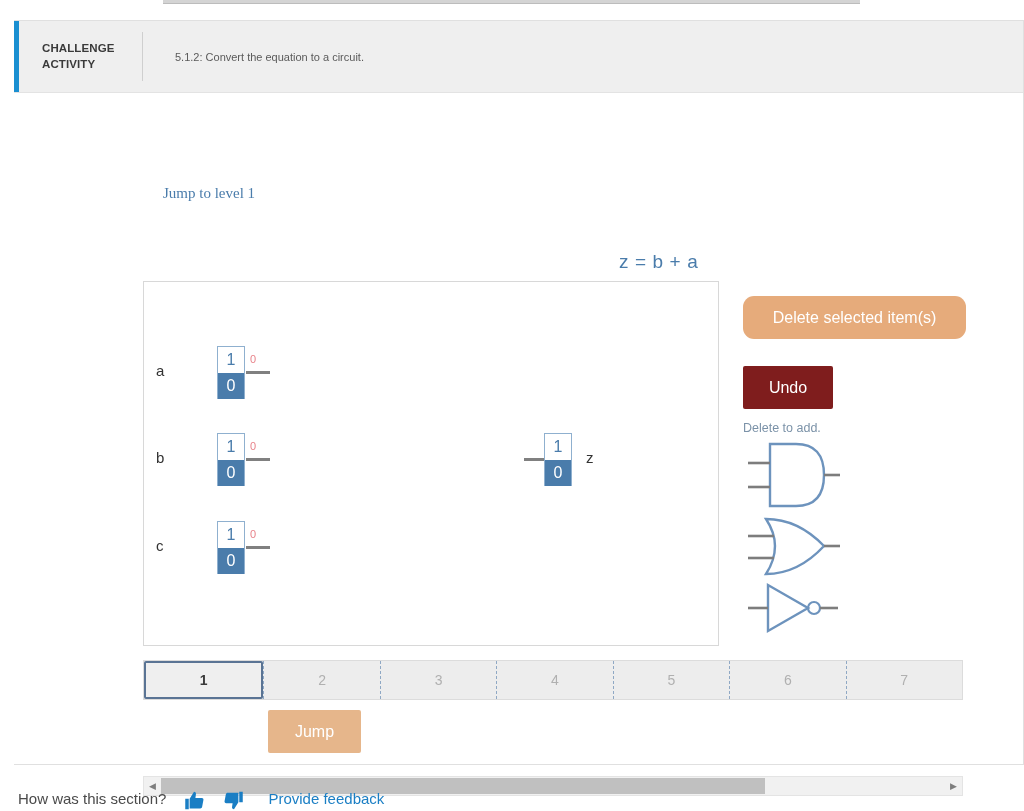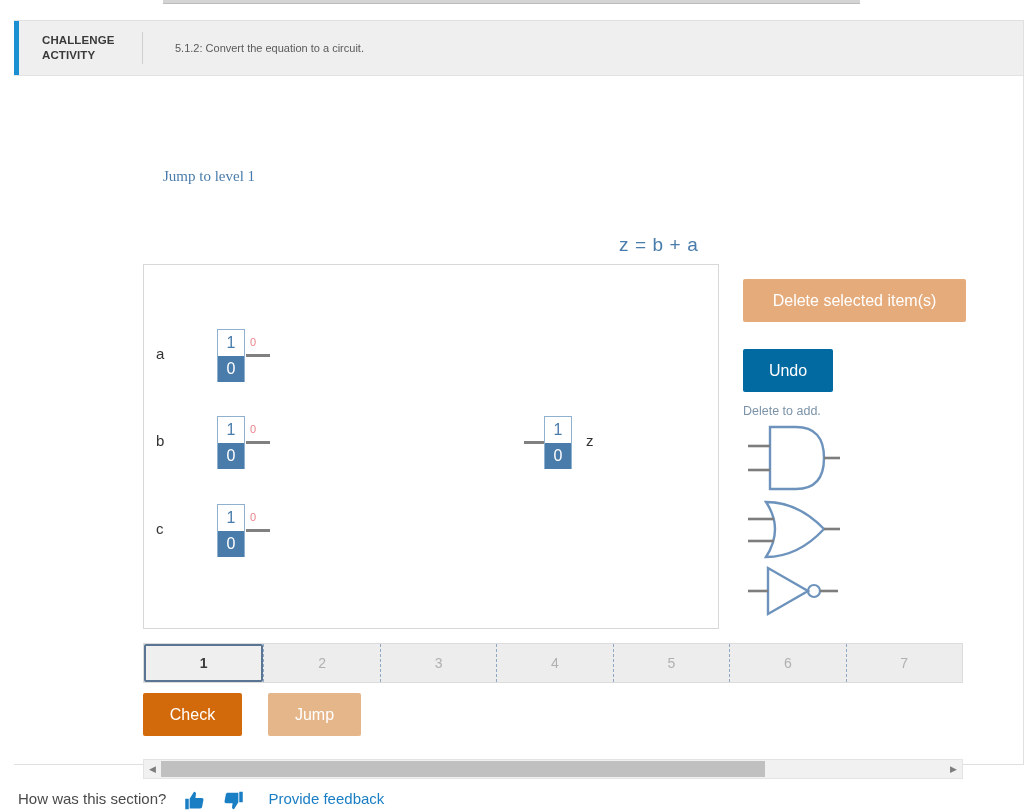--- a/index.html
+++ b/index.html
@@ -26,21 +26,21 @@
     left: 14px; top: 20px;
     width: 1010px; height: 745px;
     background: #ffffff;
     border: 1px solid #e0e0e0;
     border-left: none;
   }
 
   
   #activity-header {
     position: relative;
-    height: 55px;
+    height: 72px;
     background: #efefef;
     border-bottom: 1px solid #e3e3e3;
     display: flex;
     align-items: center;
   }
   #header-accent {
     position: absolute;
     left: 0; top: 0; bottom: 0;
     width: 5px;
     background: #1a8fd1;
@@ -314,23 +314,23 @@
           <div class="half top">1</div>
           <div class="half bottom">0</div>
         </div>
         <div class="io-label" style="left:42px; top:16px;">z</div>
       </div>
 
     </div>
 
     <div id="right-panel">
 
-      <button id="delete-selected-button" class="action-btn" style="background: rgb(230, 171, 123);">Delete selected item(s)</button>
-
-      <button id="undo-button" class="action-btn" style="background: #0369a1;">Undo</button>
+      <button id="delete-selected-button" class="action-btn" style="background: rgb(230, 171, 123); border-radius: 11px;">Delete selected item(s)</button>
+
+      <button id="undo-button" class="action-btn" style="background: #7f1d1d;">Undo</button>
 
       <div id="click-to-add-label">Delete to add.</div>
 
       <div id="gate-palette">
 
         <svg class="gate-item" width="100" height="78" viewBox="0 0 100 78">
           <path d="M30 8 L30 70 L56 70 Q84 70 84 39 Q84 8 56 8 Z" fill="none" stroke="#6d93bd" stroke-width="2.4"></path>
           <line x1="8" y1="27" x2="30" y2="27" stroke="#7d7d7d" stroke-width="2.6"></line>
           <line x1="8" y1="51" x2="30" y2="51" stroke="#7d7d7d" stroke-width="2.6"></line>
           <line x1="84" y1="39" x2="100" y2="39" stroke="#7d7d7d" stroke-width="2.6"></line>
@@ -356,21 +356,20 @@
     <div id="level-tabs">
       <div class="level-tab active">1</div>
       <div class="level-tab">2</div>
       <div class="level-tab">3</div>
       <div class="level-tab">4</div>
       <div class="level-tab">5</div>
       <div class="level-tab">6</div>
       <div class="level-tab">7</div>
     </div>
 
-    <button id="check-button" class="action-btn" style="background: rgb(210, 105, 11);">Check</button>
     <button id="next-button" class="action-btn" style="background: rgb(230, 182, 139);">Jump</button>
 
     <div id="h-scrollbar">
       <div class="scroll-arrow">◀</div>
       <div id="scroll-track">
         <div id="scroll-thumb" style="width: 77%;"></div>
       </div>
       <div class="scroll-arrow">▶</div>
     </div>
 

